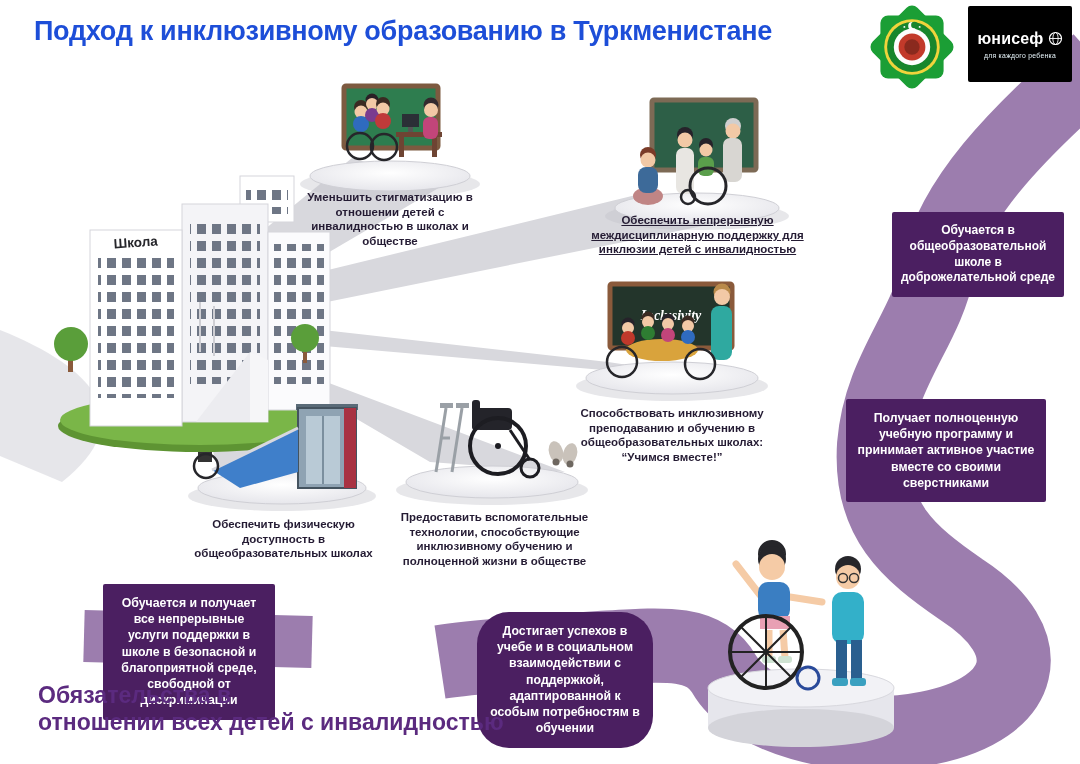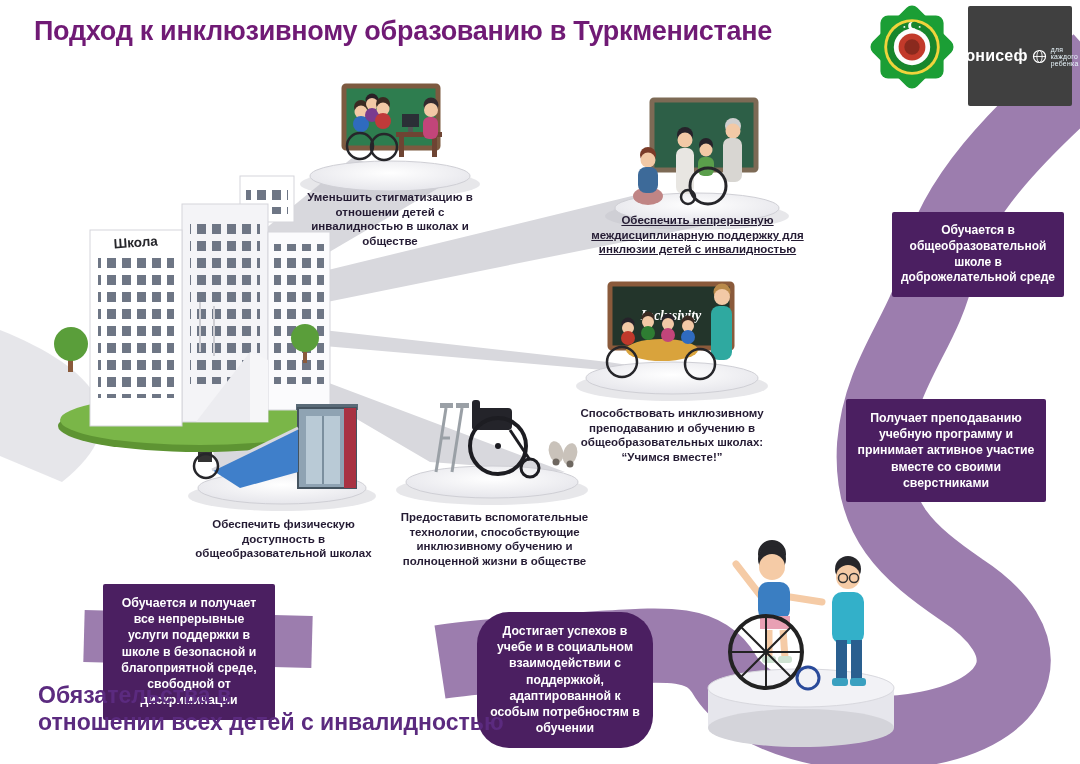--- a/index.html
+++ b/index.html
@@ -6,42 +6,42 @@
   *{box-sizing:border-box;}
   #canvas{
     position:relative;width:1080px;height:764px;margin:0 auto;
     background:#ffffff;overflow:hidden;
     font-family:"Liberation Sans",sans-serif;
   }
   #art{position:absolute;left:0;top:0;z-index:1;}
   .txt-layer{position:absolute;left:0;top:0;width:100%;height:100%;z-index:2;pointer-events:none;}
   .page-title{
     position:absolute;left:34px;top:16px;width:840px;
-    font-size:27px;font-weight:bold;color:#701a75;letter-spacing:-0.3px;
+    font-size:27px;font-weight:bold;color:#1d4ed8;letter-spacing:-0.3px;
   }
   .footer-title{
     position:absolute;left:38px;top:682px;width:560px;
     font-size:23px;font-weight:bold;color:#5b2a7f;line-height:1.18;
     white-space:pre-line;
   }
   .caption{
     position:absolute;font-size:11.5px;font-weight:bold;color:#241b33;
     text-align:center;line-height:1.28;
   }
   .obox{
     position:absolute;background:#4b1f61;color:#ffffff;font-weight:bold;
     font-size:12.3px;line-height:1.32;text-align:center;
     padding:11px 9px;border-radius:2px;
     display:flex;align-items:center;justify-content:center;
   }
   .emblem-wrap{position:absolute;left:864px;top:2px;width:96px;height:90px;}
   .unicef{
-    position:absolute;left:968px;top:6px;width:104px;height:100px;
-    background:#404040;border-radius:2px;color:#fff;
-    display:flex;flex-direction:row;align-items:center;justify-content:center;gap:4px;
+    position:absolute;left:968px;top:6px;width:104px;height:76px;
+    background:#000000;border-radius:2px;color:#fff;
+    display:flex;flex-direction:column;align-items:center;justify-content:center;gap:4px;
   }
   .unicef-row{display:flex;align-items:center;gap:4px;}
   .unicef-name{font-size:16px;font-weight:bold;letter-spacing:0.2px;}
   .unicef-tag{font-size:6.8px;color:#eaf7fd;letter-spacing:0.3px;}
   #c1{left:295px;top:190px;width:190px;}
   #c2{left:580px;top:213px;width:235px;text-decoration:underline;}
   #c3{left:557px;top:406px;width:230px;}
   #c4{left:186px;top:517px;width:195px;}
   #c5{left:382px;top:510px;width:225px;}
   #oboxA{left:892px;top:212px;width:172px;min-height:76px;font-size:12px;}
@@ -282,24 +282,24 @@
           <ellipse cx="10" cy="10" rx="3.5" ry="8" fill="none" stroke="#fff" stroke-width="1.2"></ellipse>
           <line x1="2" y1="10" x2="18" y2="10" stroke="#fff" stroke-width="1.2"></line>
         </svg>
       </div>
       <div class="unicef-tag">для каждого ребенка</div>
     </div>
 
     <div class="caption" id="c1">Уменьшить стигматизацию в отношении детей с инвалидностью в школах и обществе</div>
     <div class="caption" id="c2">Обеспечить непрерывную междисциплинарную поддержку для инклюзии детей с инвалидностью</div>
     <div class="caption" id="c3">Способствовать инклюзивному преподаванию и обучению в общеобразовательных школах: “Учимся вместе!”</div>
-    <div class="caption" id="c4">Обеспечить физическую доступность в общеобразовательной школах</div>
+    <div class="caption" id="c4">Обеспечить физическую доступность в общеобразовательных школах</div>
     <div class="caption" id="c5">Предоставить вспомогательные технологии, способствующие инклюзивному обучению и полноценной жизни в обществе</div>
 
     <div class="obox" id="oboxA">Обучается в общеобразовательной школе в доброжелательной среде</div>
-    <div class="obox" id="oboxB">Получает преподаванию учебную программу и принимает активное участие вместе со своими сверстниками</div>
+    <div class="obox" id="oboxB">Получает полноценную учебную программу и принимает активное участие вместе со своими сверстниками</div>
     <div class="obox" id="oboxC">Обучается и получает все непрерывные услуги поддержки в школе в безопасной и благоприятной среде, свободной от дискриминации</div>
     <div class="obox" id="oboxD">Достигает успехов в учебе и в социальном взаимодействии с поддержкой, адаптированной к особым потребностям в обучении</div>
 
     <div class="footer-title">Обязательства в
 отношении всех детей с инвалидностью</div>
   </div>
 </div>
 
 </body></html>

